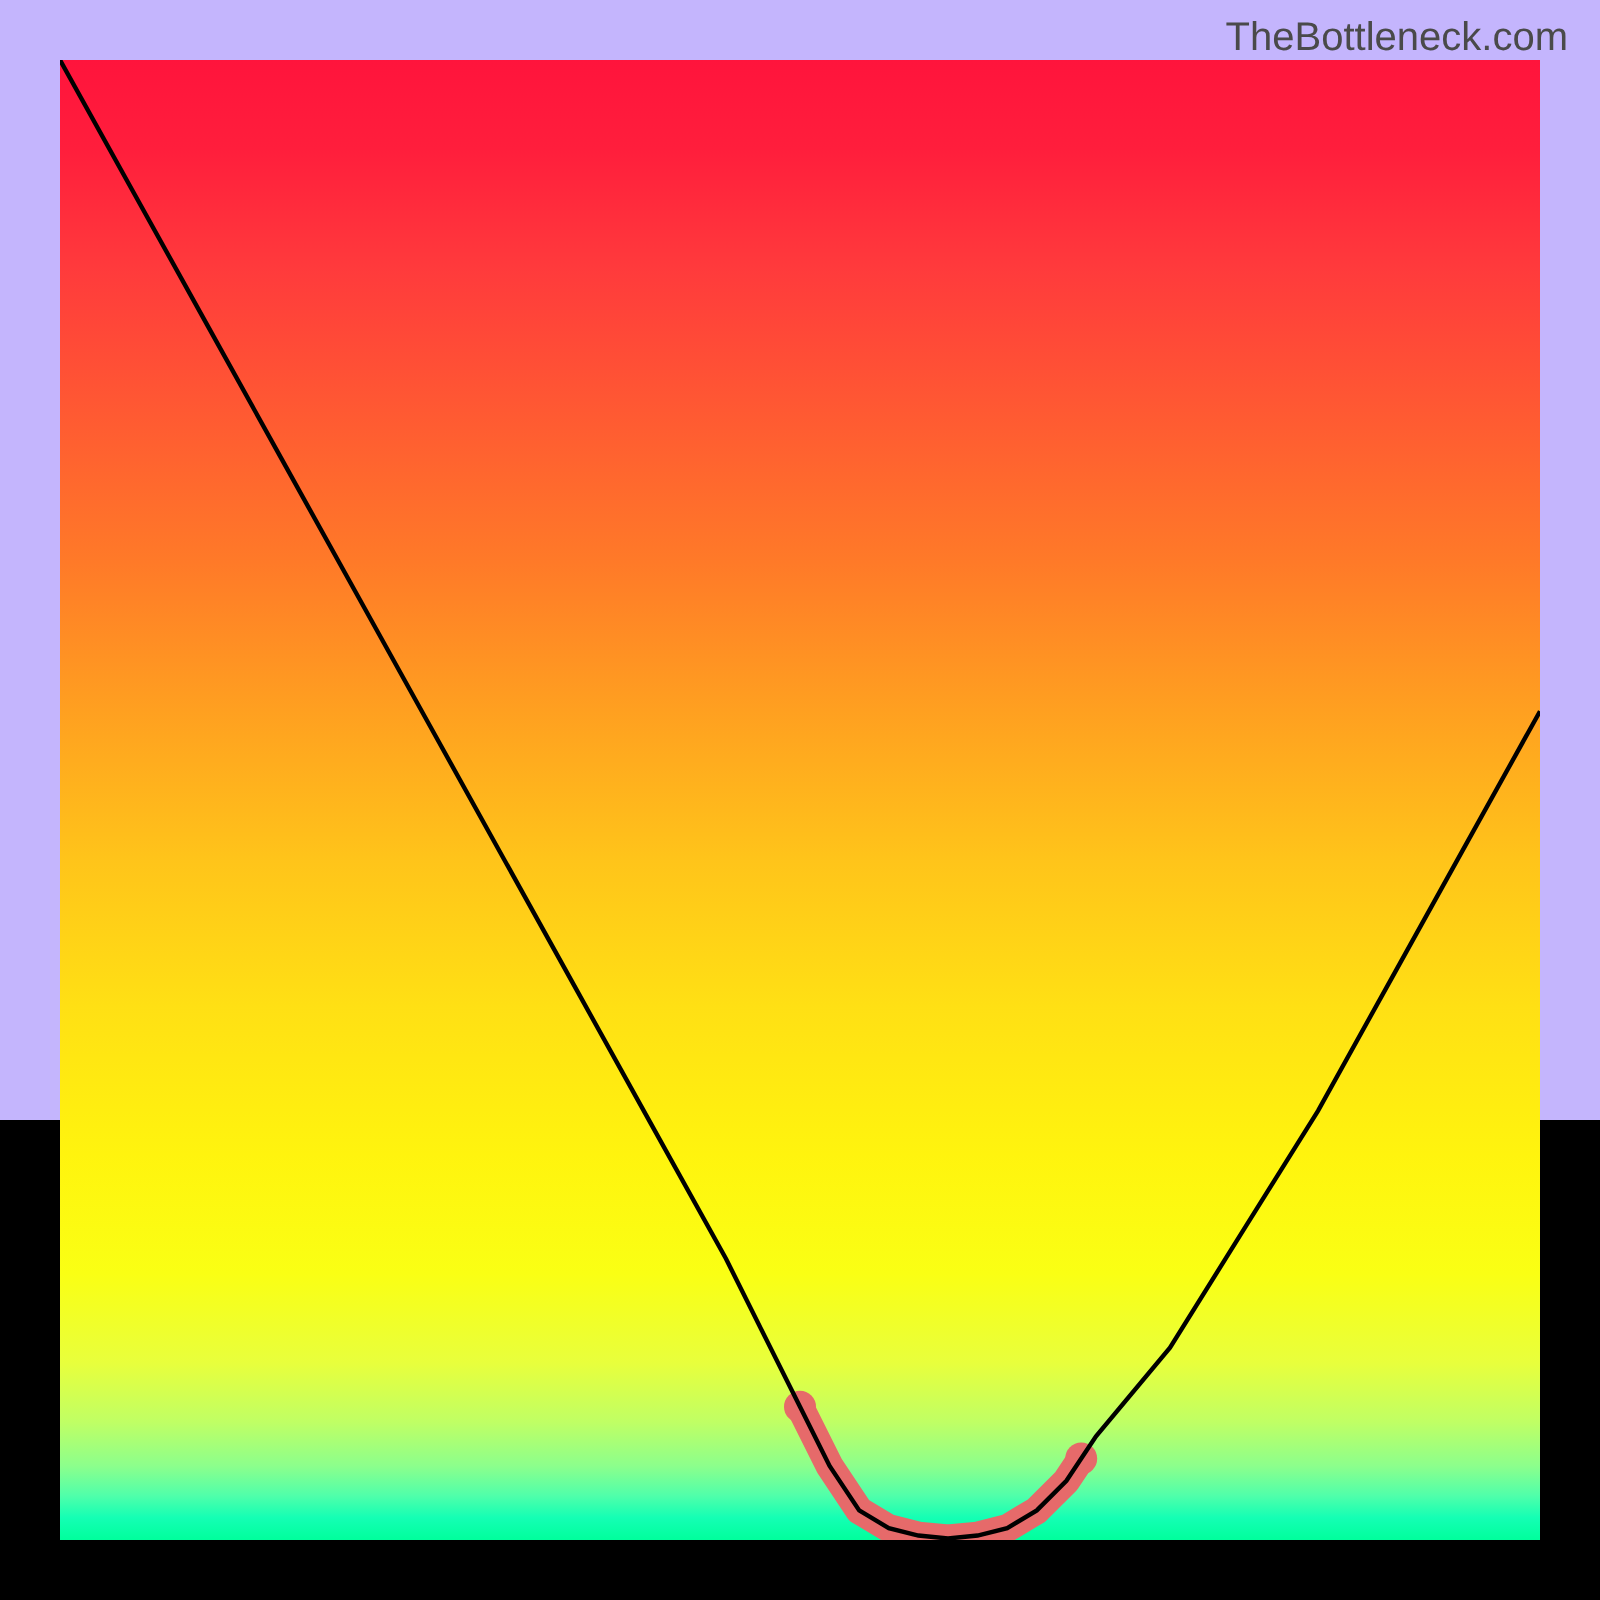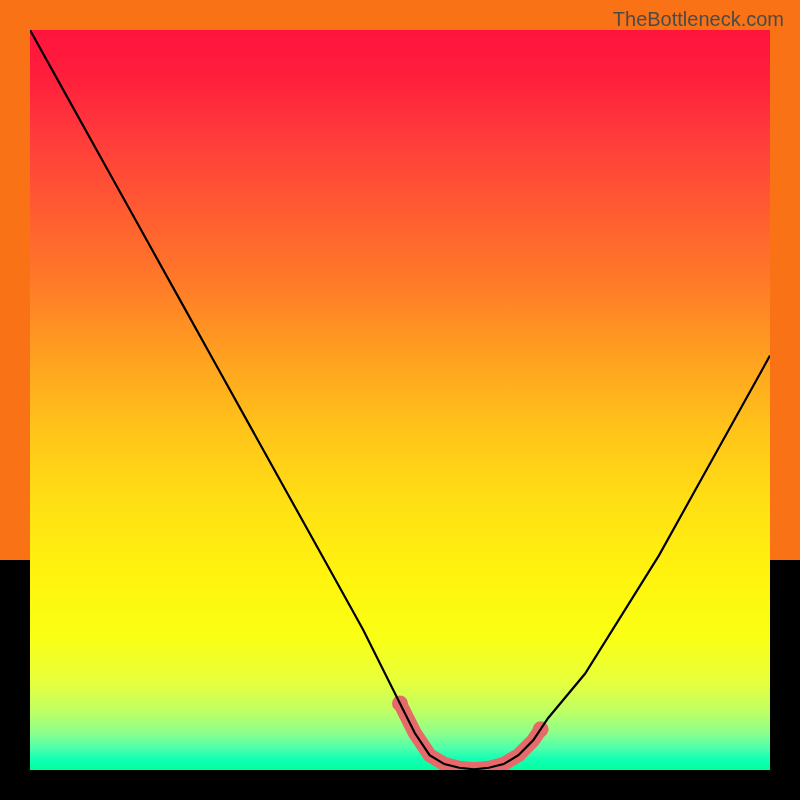--- a/index.html
+++ b/index.html
@@ -8,21 +8,21 @@
     width: 800px;
     height: 800px;
     background: #000;
     font-family: Arial, sans-serif;
     overflow: hidden;
   }
   .container {
     position: relative;
     width: 800px;
     height: 560px;
-    background: #f97316;
+    background: #c4b5fd;
   }
   .watermark {
     position: absolute;
     top: 8px;
     right: 16px;
     color: #4a4a4a;
     font-size: 20px;
     font-weight: 500;
     z-index: 10;
   }

